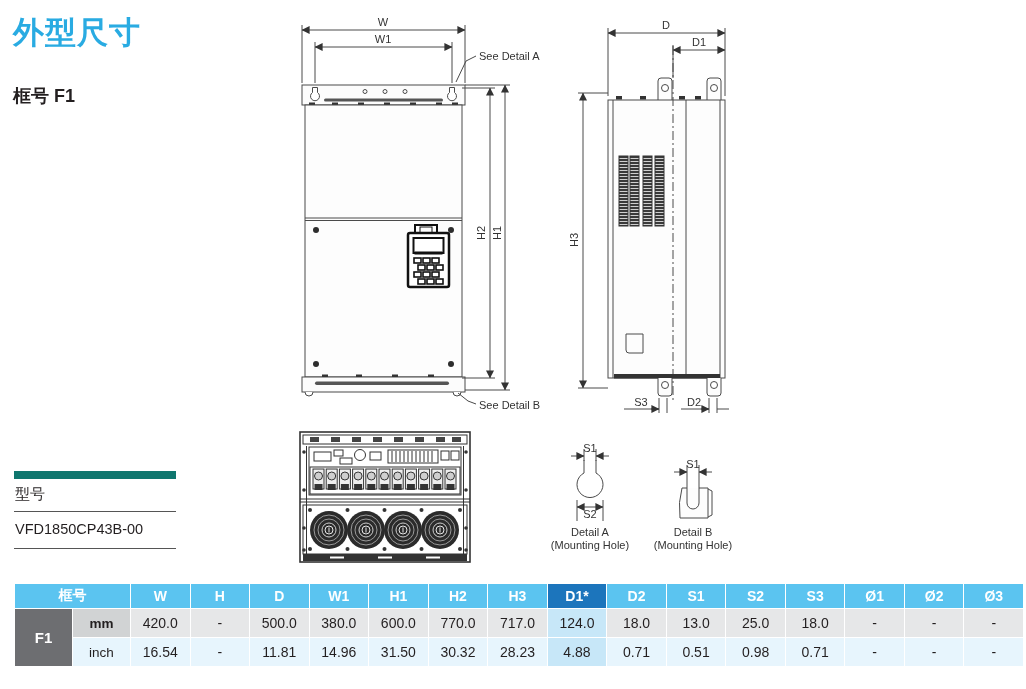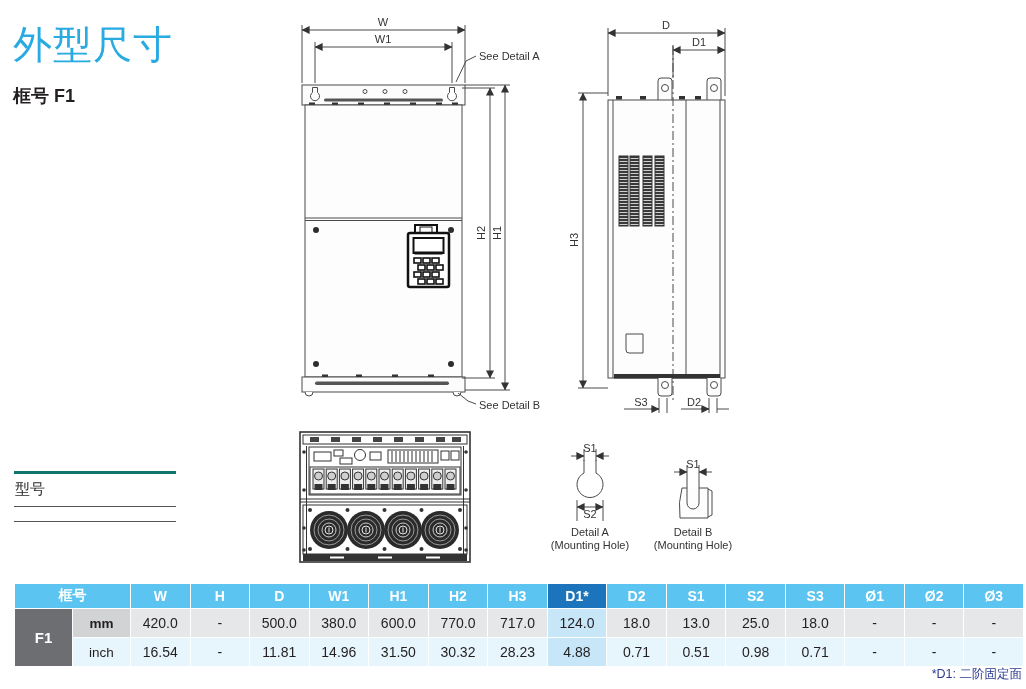--- a/index.html
+++ b/index.html
@@ -4,32 +4,32 @@
 <style>
   * { margin:0; padding:0; box-sizing:border-box; }
   html,body { background:#fff; }
   body { font-family:"Liberation Sans", sans-serif; color:#231F20; }
   #page {
     position:relative; width:1026px; height:689px; background:#ffffff;
     overflow:hidden;
   }
   
   .page-title {
-    position:absolute; left:13px; top:18px;
-    font-size:39px; font-weight:normal; letter-spacing:1px;
+    position:absolute; left:13px; top:12px;
+    font-size:31px; font-weight:bold; letter-spacing:1px;
     color:var(--accent,#29ABE2);
   }
   .frame-label {
     position:absolute; left:13px; top:84px;
     font-size:18px; font-weight:bold; color:#231F20;
   }
   
   .model-box {
     position:absolute; left:14px; top:471px; width:162px;
-    border-top:3px solid #0f766e;
+    border-top:8px solid #0f766e;
   }
   .model-box .mb-head {
     font-size:15px; padding:6px 1px 7px 1px; color:#231F20;
     border-bottom:1px solid #555;
   }
   .model-box .mb-models { padding:6px 1px 8px 1px; border-bottom:1px solid #555; }
   .model-box .mb-models div { font-size:14.5px; line-height:22px; color:#231F20; }
   
   #drawing { position:absolute; left:0; top:0; }
   .dimtxt { font-size:11px; fill:#333; font-family:"Liberation Sans",sans-serif; }
@@ -422,20 +422,21 @@
         <rect x="330" y="556.5" width="14" height="2"></rect>
         <rect x="378" y="556.5" width="14" height="2"></rect>
         <rect x="426" y="556.5" width="14" height="2"></rect>
       </g>
     </g>
   </svg>
 
   <div class="model-box">
     <div class="mb-head">型号</div>
     <div class="mb-models">
+      <div>VFD1850CP43B-00</div>
     </div>
   </div>
 
   <div class="dim-table-wrap">
     <table class="dims">
       <colgroup>
         <col style="width:57px">
           <col style="width:57px">
         <col>
           <col>
@@ -506,14 +507,13 @@
         <td class="v-inch">0.98</td>
         <td class="v-inch">0.71</td>
         <td class="v-inch">-</td>
         <td class="v-inch">-</td>
         <td class="v-inch">-</td>
       </tr>
     </tbody>
       </table>
   </div>
 
-  <div class="footnote">*D1: 二阶固定面</div>
 </div>
 
 </body></html>

